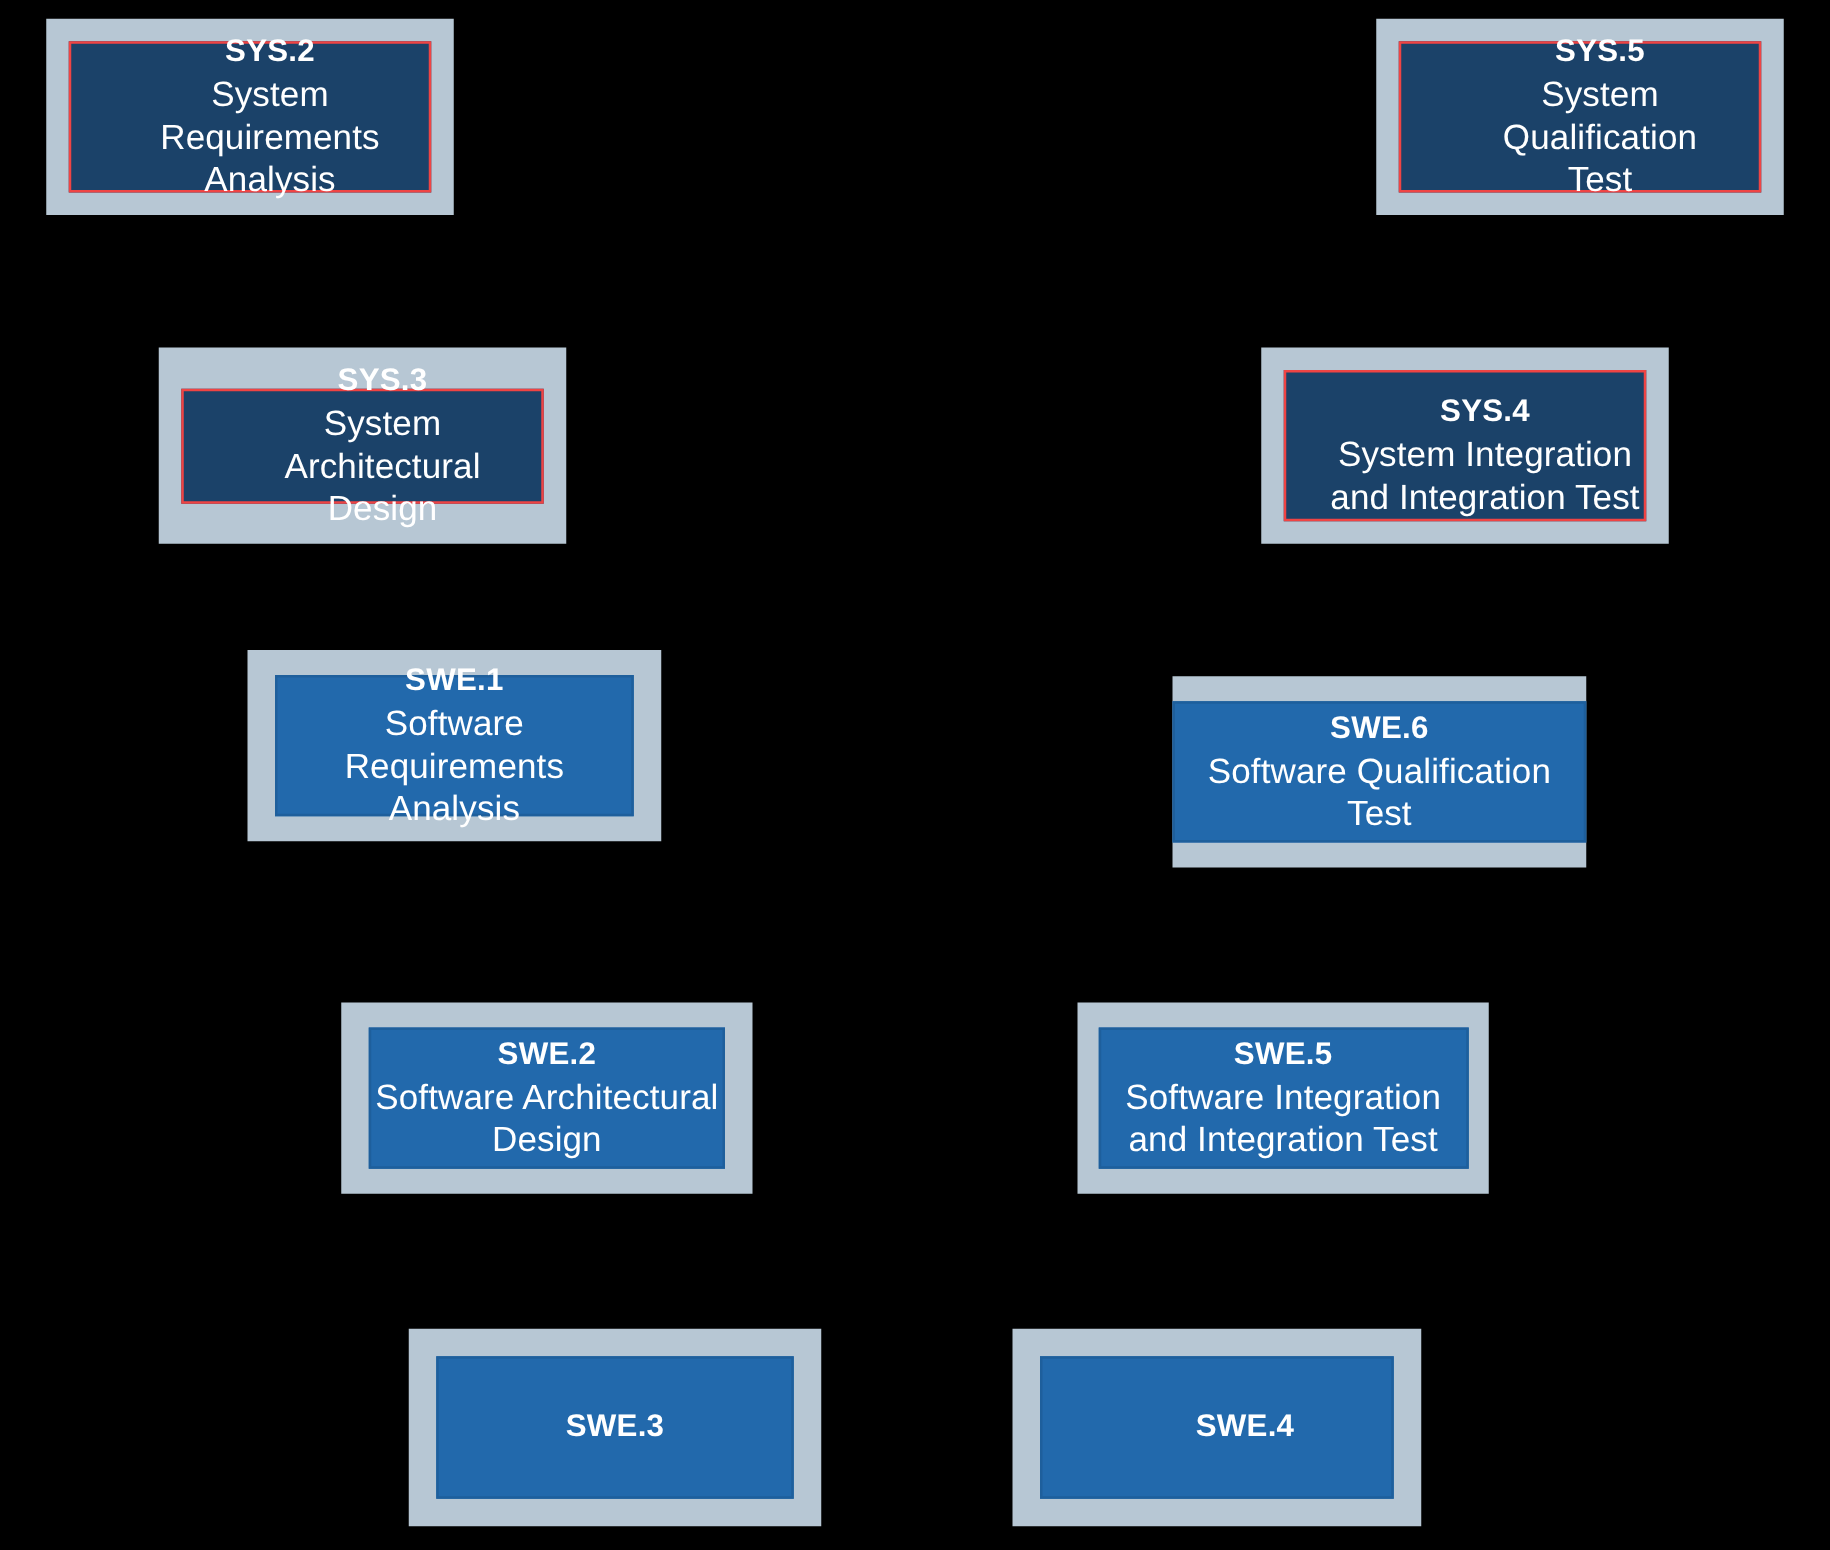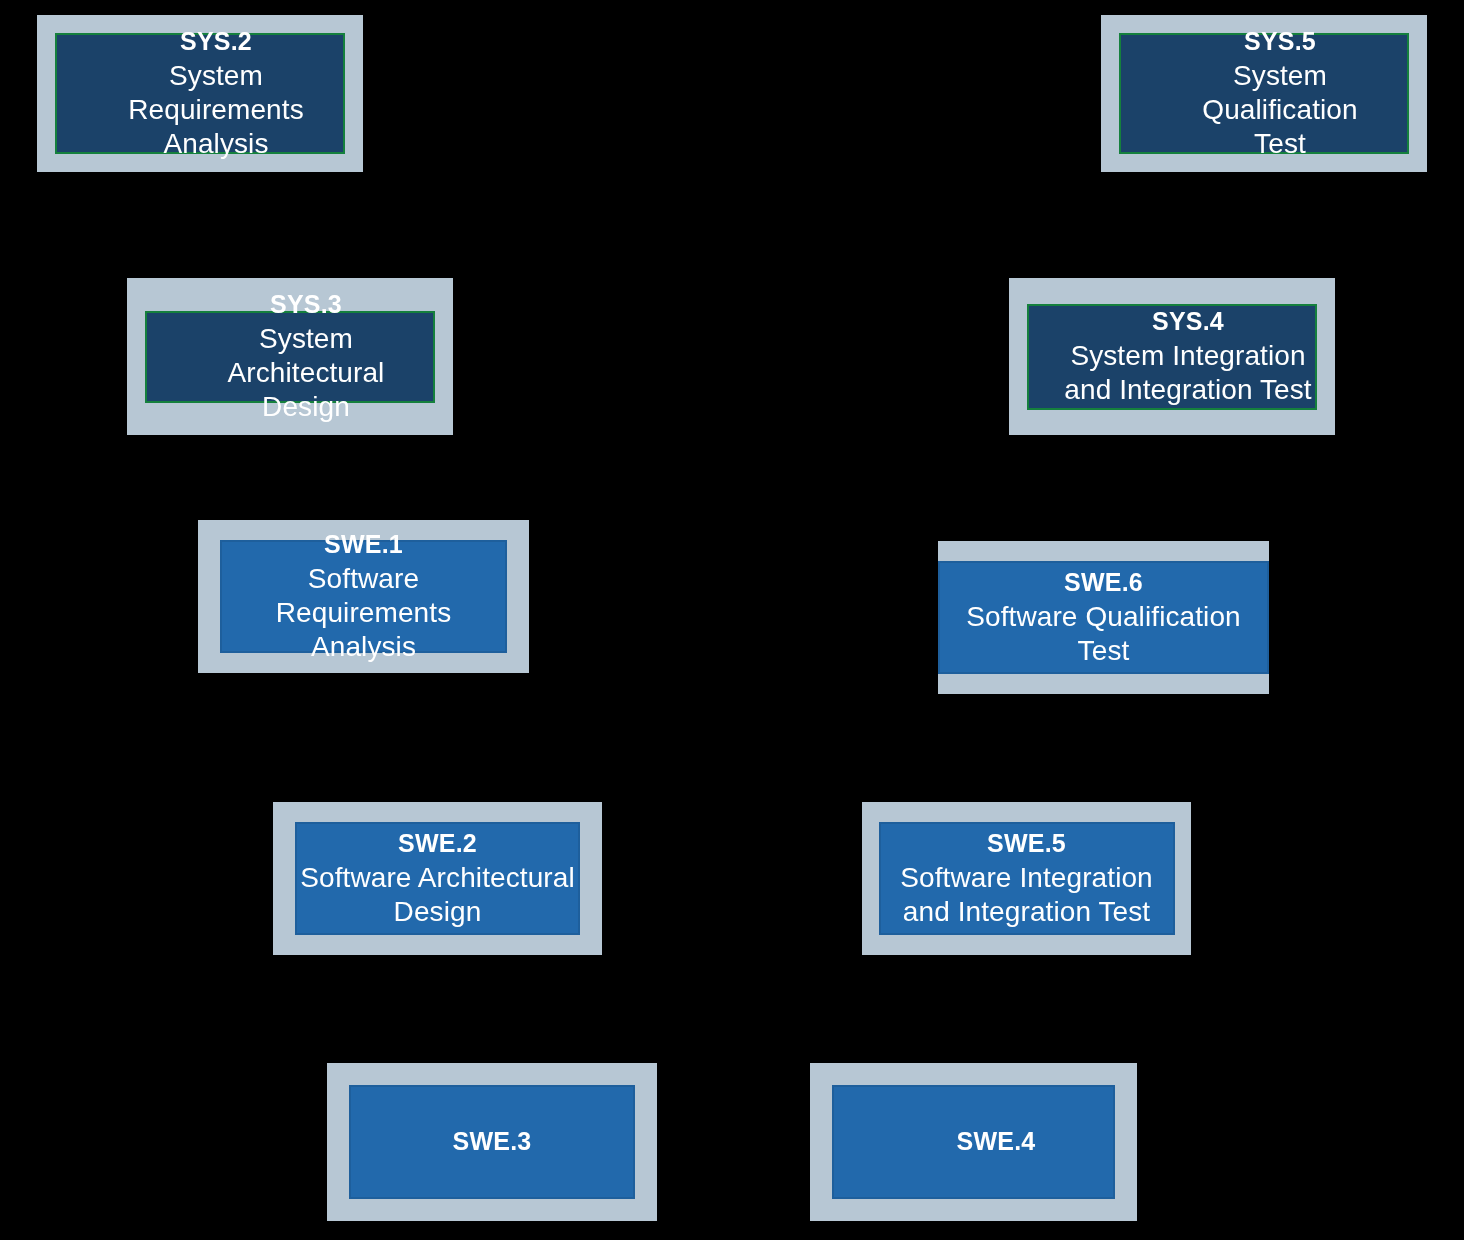--- a/index.html
+++ b/index.html
@@ -37,21 +37,21 @@
     display: flex;
     flex-direction: column;
     align-items: center;
     justify-content: center;
     text-align: center;
     color: #ffffff;
     line-height: 1.22;
   }
   .node.sys .node-inner {
     background: #1b4269;
-    border: 2px solid #15803d;
+    border: 2px solid #ef4444;
     padding-left: 32px;
   }
   .node.swe .node-inner {
     background: #2269ac;
     border: 2px solid #1e5f9c;
   }
   .node-id {
     font-weight: bold;
     font-size: 25px;
     letter-spacing: 0.2px;
@@ -83,21 +83,21 @@
       </div>
     </div>
     <div class="node sys" style="left: 127px; top: 278px; width: 326px; height: 157px;">
       <div class="node-inner" style="width: 290px; height: 92px;">
         <div class="node-id">SYS.3</div>
         <div class="node-title">System Architectural
 Design</div>
       </div>
     </div>
     <div class="node sys" style="left: 1009px; top: 278px; width: 326px; height: 157px;">
-      <div class="node-inner" style="width: 290px; height: 106px;">
+      <div class="node-inner" style="width: 290px; height: 121px; justify-content: flex-end;">
         <div class="node-id">SYS.4</div>
         <div class="node-title">System Integration
 and Integration Test</div>
       </div>
     </div>
     <div class="node swe" style="left: 198px; top: 520px; width: 331px; height: 153px;">
       <div class="node-inner" style="width: 287px; height: 113px;">
         <div class="node-id">SWE.1</div>
         <div class="node-title">Software Requirements
 Analysis</div>

